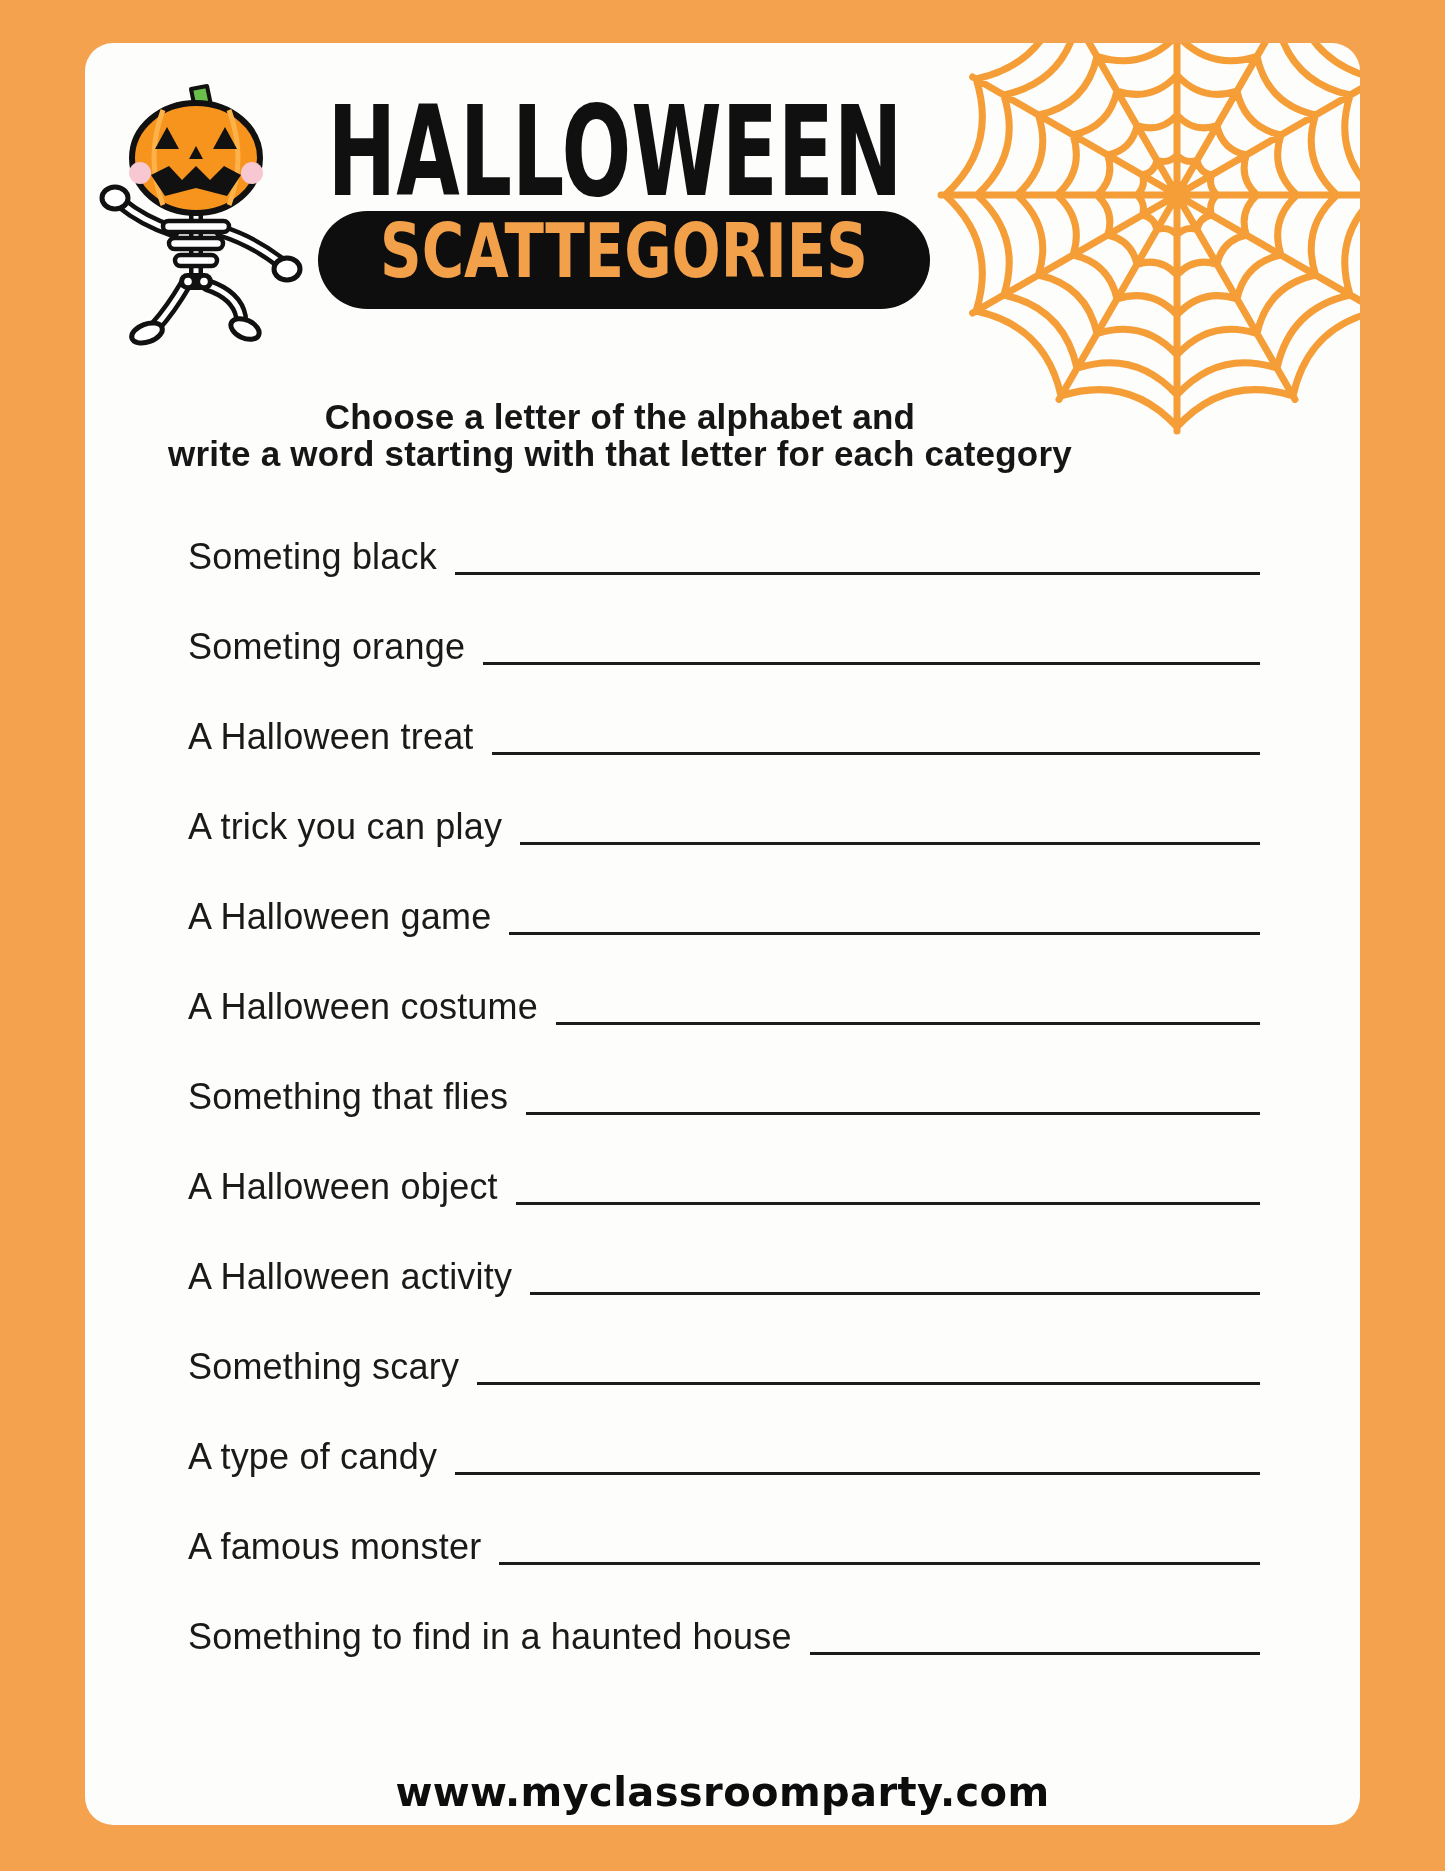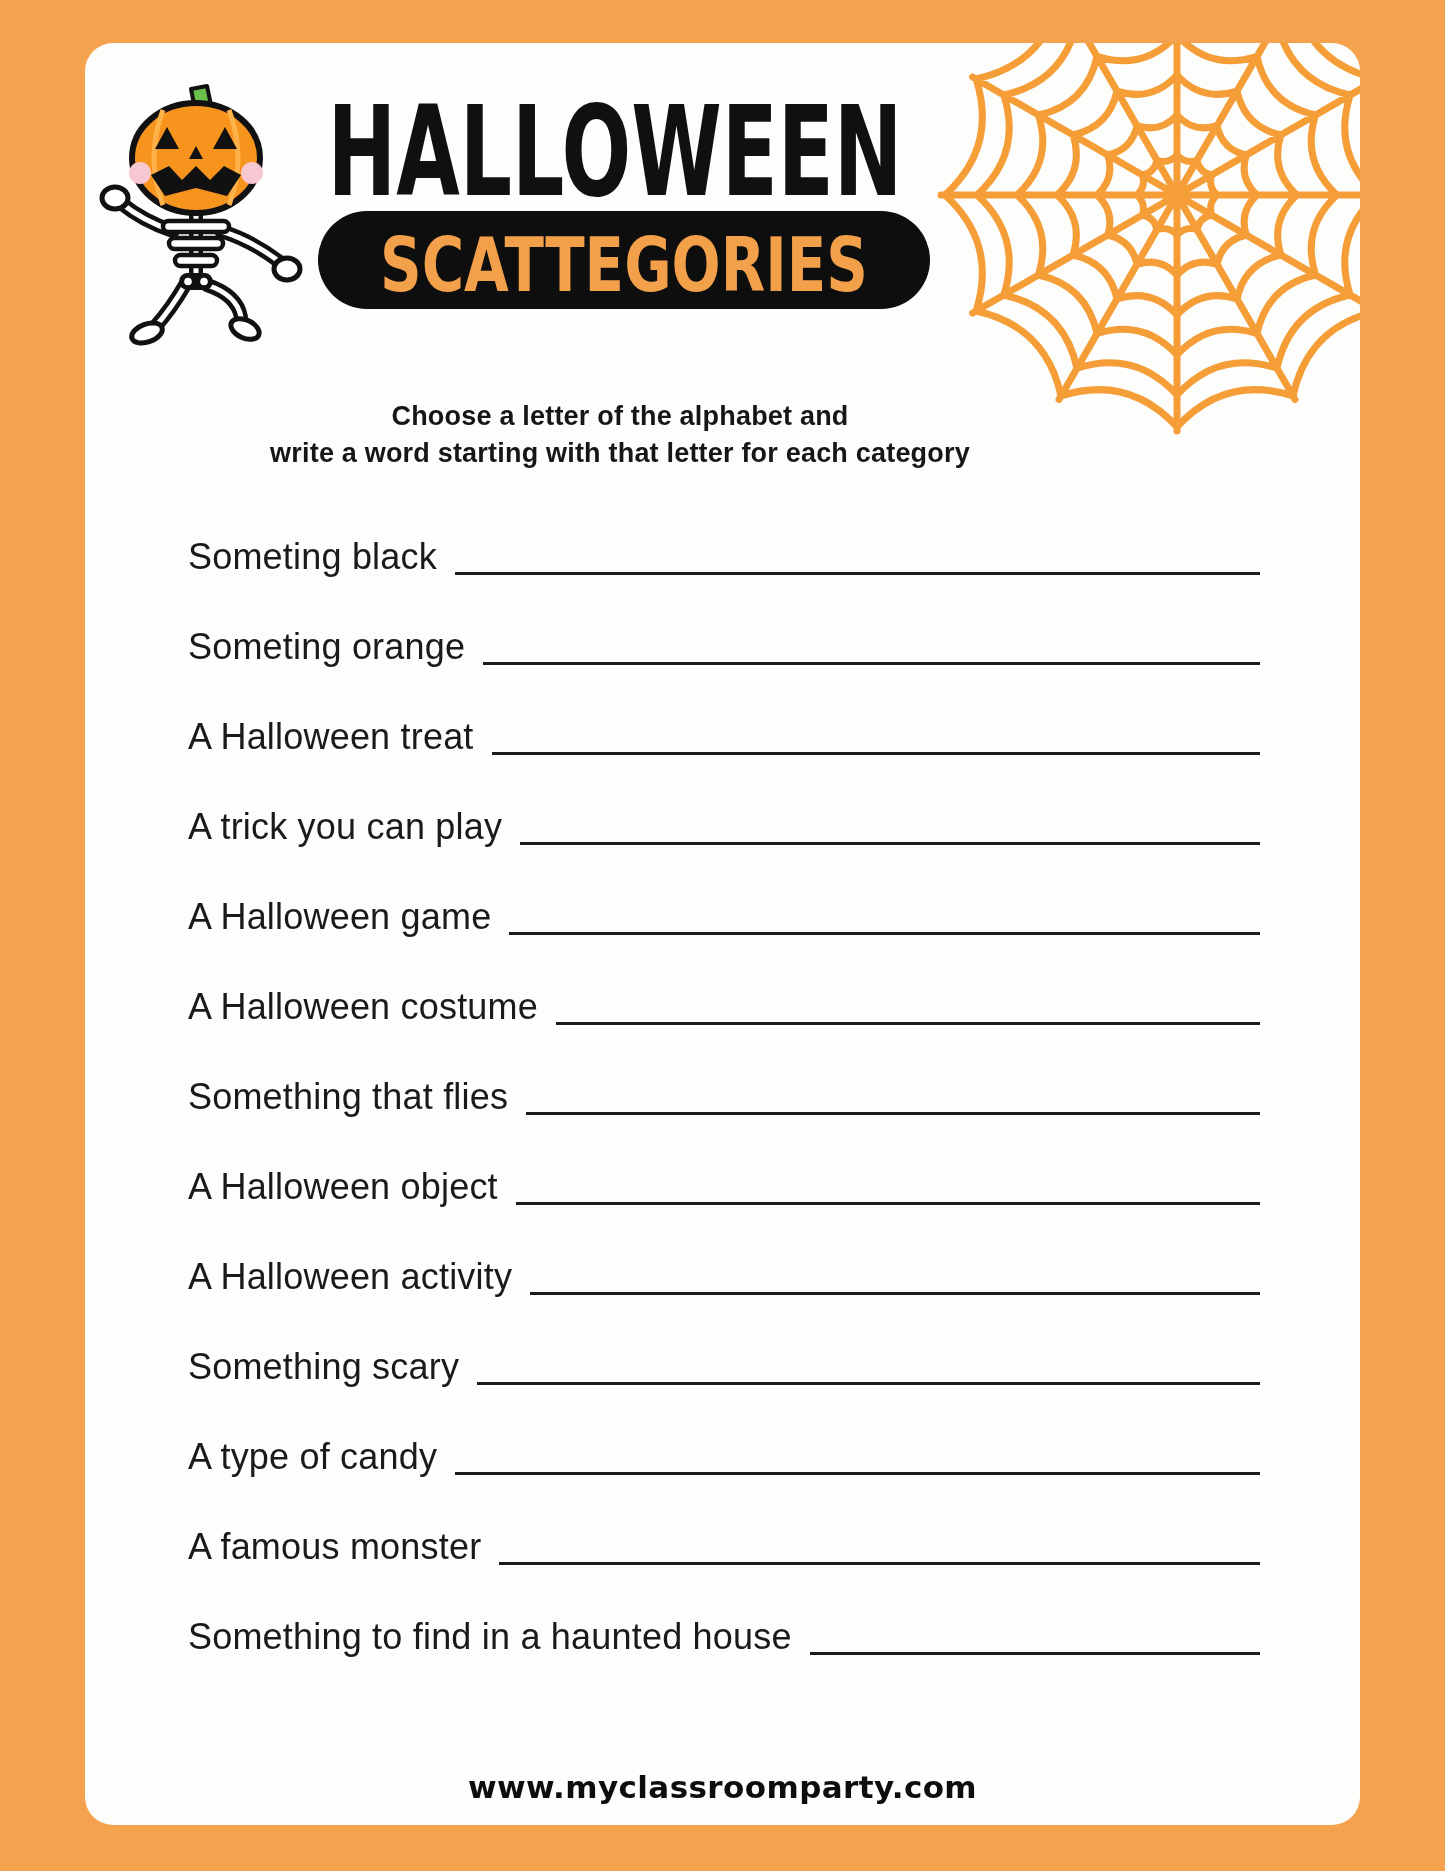--- a/index.html
+++ b/index.html
@@ -15,46 +15,46 @@
     width:1275px;height:1782px;
     background:#FDFDFB;
     border-radius:28px;
     overflow:hidden;
   }
   .skeleton-wrap{position:absolute;left:10px;top:40px;width:220px;height:265px;}
   .title-svg{position:absolute;left:230px;top:52px;width:600px;height:118px;}
   .pill{
     position:absolute;left:233px;top:168px;width:612px;height:98px;
     background:#0E0E0E;border-radius:49px;
-    display:flex;align-items:flex-end;justify-content:center;
+    display:flex;align-items:flex-start;justify-content:center;
   }
   .web{position:absolute;left:852px;top:-88px;width:480px;height:480px;}
   .subtitle{
     position:absolute;left:0;top:355px;width:1070px;
     text-align:center;color:#161616;
-    font-size:27px;font-weight:700;line-height:37px;letter-spacing:.2px;
+    font-size:35px;font-weight:700;line-height:37px;letter-spacing:.2px;
   }
   .rows{position:absolute;left:103px;right:100px;top:496px;}
   .row{
     display:flex;align-items:flex-end;
     height:36px;margin-bottom:54px;
   }
   .row .lbl{
     font-size:36px;line-height:36px;color:#1A1A1A;
     font-weight:500;letter-spacing:.2px;white-space:nowrap;
   }
   .row .line{
     flex:1;margin-left:18px;
     border-bottom:3px solid #1C1C1C;
     height:30px;
   }
   .footer{
     position:absolute;left:0;top:1726px;width:100%;
     text-align:center;color:#0D0D0D;
-    font-size:31px;font-weight:bold;letter-spacing:.4px;
+    font-size:40px;font-weight:bold;letter-spacing:.4px;
     font-family:"DejaVu Sans","Liberation Sans",sans-serif;
   }
   .t-fill{fill:#101010;font-family:"DejaVu Sans","Liberation Sans",sans-serif;font-weight:bold;}
   .t-orange{fill:#F3A04B;font-family:"DejaVu Sans","Liberation Sans",sans-serif;font-weight:bold;}
 </style>
 </head>
 <body>
 
 <div class="card">
 

